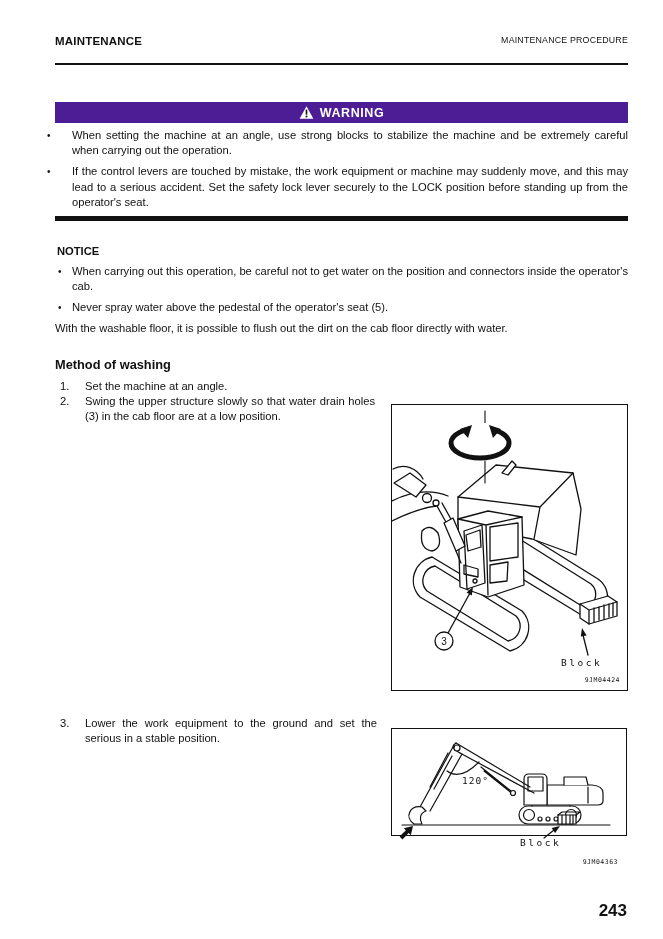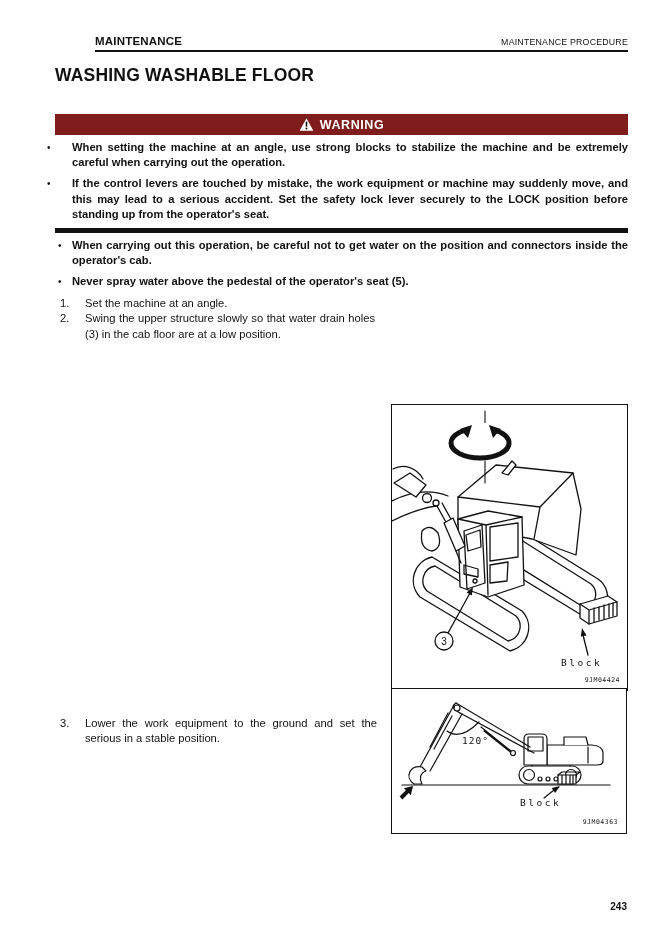--- a/index.html
+++ b/index.html
@@ -1,36 +1,36 @@
 <!DOCTYPE html>
 <html><head>
 <meta charset="utf-8">
 <style>
   * { margin:0; padding:0; box-sizing:border-box; }
   body { background:#e8e8e8; font-family:"Liberation Sans", sans-serif; color:#111; }
   .page { position:relative; width:663px; height:939px; background:#fff; overflow:hidden; }
   .content { position:absolute; left:55px; top:0; width:573px; }
 
-  .header { margin-top:35px; display:flex; justify-content:space-between; align-items:flex-end;
-            border-bottom:2.5px solid #111; padding-bottom:3px;margin-left:40px; }
+  .header { margin-top:35px; display:flex; justify-content:space-between; 
+            border-bottom:2.5px solid #111; padding-bottom:16px; }
   .header-left  { font-size:11.5px; font-weight:bold; letter-spacing:.2px; }
   .header-right { font-size:8.8px;  font-weight:normal; letter-spacing:.2px; }
 
   .title { margin-top:13px; font-size:17.5px; font-weight:bold; letter-spacing:.2px; }
 
-  .warnbar { margin-top:28px; height:21px; background:#7f1d1d; display:flex;
+  .warnbar { margin-top:37px; height:21px; background:#4c1d95; display:flex;
              align-items:center; justify-content:center; gap:6px; }
   .warnbar .label { color:#fff; font-size:12.5px; font-weight:bold; letter-spacing:.6px; }
 
   .blist { margin-top:5px; }
   .brow { display:flex; }
   .brow + .brow { margin-top:6px; }
   .bdot { flex:0 0 auto; font-size:10px; line-height:15.2px; }
   .btxt { flex:1 1 auto; text-align:justify; font-size:11.2px; line-height:15.2px; }
-  .bold .btxt { font-weight:bold; }
+  .bold .btxt { font-weight:normal; }
   .warn-list .brow { margin-left:-8px; }
   .warn-list .bdot { width:25px; }
   .notice-list .brow { margin-left:3px; }
   .notice-list .bdot { width:14px; }
 
   .warn-rule { margin-top:6px; height:4.5px; background:#111; }
 
   .notice-label { margin-top:23px; font-size:11.2px; font-weight:bold; line-height:15.2px; padding-left:2px; }
 
   .intro { margin-top:6px; font-size:11.2px; line-height:15.2px; }
@@ -39,38 +39,37 @@
 
   .steps { margin-top:7px; width:320px; }
   .srow { display:flex; margin-left:5px; }
   .snum { flex:0 0 25px; font-size:11.2px; line-height:15.2px; }
   .stxt { flex:1 1 auto; text-align:justify; font-size:11.2px; line-height:15.2px; }
 
   .step3 { position:absolute; left:60px; top:709px; width:317px; }
 
   .figure { position:absolute; border:1.5px solid #111; background:#fff; }
   .fig1 { left:391px; top:404px; width:237px; height:287px; }
-  .fig2 { left:391px; top:688px; width:236px; height:146px; }
+  .fig2 { left:391px; top:728px; width:236px; height:108px; }
   .figure svg { display:block; }
   .figtext { font-family:"DejaVu Sans Mono", monospace; }
 
-  .pageno { position:absolute; right:36px; top:901px; font-size:10px; font-weight:bold; }
+  .pageno { position:absolute; right:36px; top:901px; font-size:17px; font-weight:bold; }
 </style>
 </head>
 <body>
 
 <div class="page">
   <div class="content">
 
     <div class="header">
       <span class="header-left">MAINTENANCE</span>
       <span class="header-right">MAINTENANCE PROCEDURE</span>
     </div>
 
-    <div class="title">WASHING WASHABLE FLOOR</div>
 
     <div class="warnbar">
       <svg width="15" height="13" viewBox="0 0 20 18">
         <path d="M10 0.5 L19.5 17.5 H0.5 Z" fill="#fff"></path>
         <rect x="8.9" y="5" width="2.2" height="7" fill="#111"></rect>
         <circle cx="10" cy="14.6" r="1.4" fill="#111"></circle>
       </svg>
       <span class="label">WARNING</span>
     </div>
 
@@ -80,32 +79,35 @@
         <span class="btxt">When setting the machine at an angle, use strong blocks to stabilize the machine and be extremely careful when carrying out the operation.</span>
       </div>
       <div class="brow">
         <span class="bdot">•</span>
         <span class="btxt">If the control levers are touched by mistake, the work equipment or machine may suddenly move, and this may lead to a serious accident. Set the safety lock lever securely to the LOCK position before standing up from the operator's seat.</span>
       </div>
     </div>
 
     <div class="warn-rule"></div>
 
+    <div class="notice-label">NOTICE</div>
     <div class="blist notice-list bold">
       <div class="brow">
         <span class="bdot">•</span>
         <span class="btxt">When carrying out this operation, be careful not to get water on the position and connectors inside the operator's cab.</span>
       </div>
       <div class="brow">
         <span class="bdot">•</span>
         <span class="btxt">Never spray water above the pedestal of the operator's seat (5).</span>
       </div>
     </div>
 
-
+    <p class="intro">With the washable floor, it is possible to flush out the dirt on the cab floor directly with water.</p>
+
+    <div class="method-heading">Method of washing</div>
 
     <div class="steps">
       <div class="srow">
         <span class="snum">1.</span>
         <span class="stxt">Set the machine at an angle.</span>
       </div>
       <div class="srow">
         <span class="snum">2.</span>
         <span class="stxt">Swing the upper structure slowly so that water drain holes (3) in the cab floor are at a low position.</span>
       </div>

